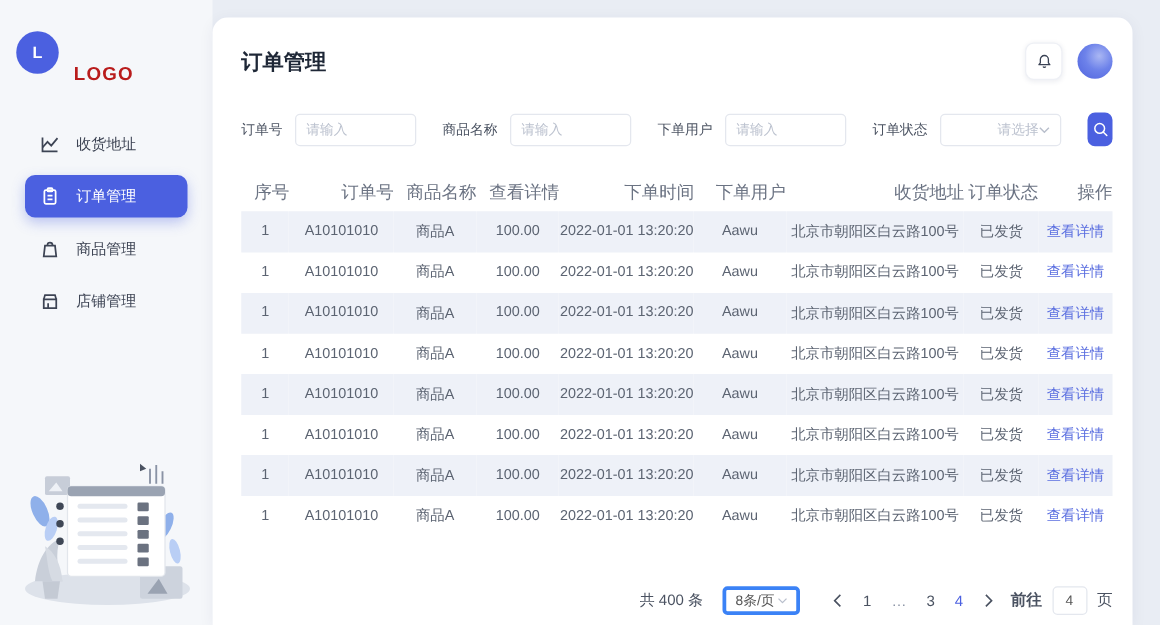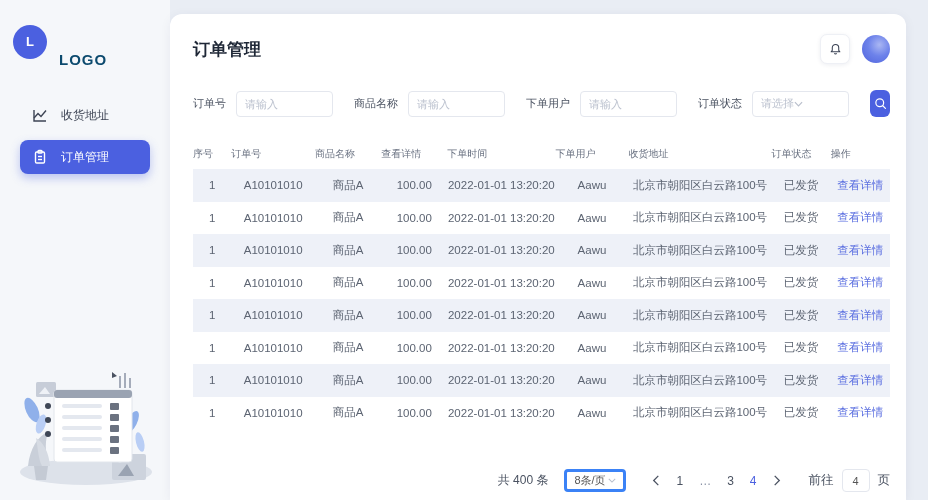--- a/index.html
+++ b/index.html
@@ -12,21 +12,21 @@
   .sidebar {
     position:absolute; left:0; top:0; width:170px; height:500px;
     background:#f5f7fa; z-index:1;
   }
   .logo-row { display:flex; align-items:center; gap:12px; padding:15px 0 0 13px; }
   .logo-circle {
     width:34px; height:34px; border-radius:50%; background:#4b60e0;
     color:#fff; font-weight:bold; font-size:13px;
     display:flex; align-items:center; justify-content:center;
   }
-  .logo-text { font-weight:800; font-size:15px; color:#0c4a6e; letter-spacing:1px;margin-top:36px; }
+  .logo-text { font-weight:800; font-size:15px; color:#b91c1c; letter-spacing:1px;margin-top:36px; }
   .menu { margin-top:30px; }
   .menu-item {
     display:flex; align-items:center; gap:13px;
     height:34px; margin:0 20px 8px 20px; padding-left:12px;
     border-radius:8px; cursor:pointer; color:#3d4454; font-size:12px;
   }
   .menu-item .mi-icon { display:flex; width:16px; height:16px; }
   .menu-item svg { stroke:#3d4454; }
   .menu-item.active {
     background:#4b60e0; color:#fff;
@@ -59,32 +59,32 @@
   .filter-label { font-size:11px; color:#4a5261; margin-right:10px; white-space:nowrap; }
   .filter-input {
     width:97px; height:26px; border:1px solid #e4e7ee; border-radius:4px;
     font-size:11px; padding:0 8px; color:#333; outline:none;
     font-family:inherit;
   }
   .filter-input::placeholder { color:#bcc2cf; }
   .filter-select {
     width:97px; height:26px; border:1px solid #e4e7ee; border-radius:4px;
     font-size:11px; padding:0 8px; color:#bcc2cf; cursor:pointer;
-    display:flex; align-items:center; justify-content:flex-start;
+    display:flex; align-items:center; justify-content:flex-end;
   }
   .search-btn {
     margin-left:auto; width:34px; height:27px; border:none; border-radius:6px;
     background:#4b60e0; display:flex; align-items:center; justify-content:center;
     cursor:pointer;
   }
   
   .order-table { width:100%; margin-top:22px; border-collapse:collapse; table-layout:fixed; }
   .order-table th {
-    font-size:10px; font-weight:normal; color:#6b7383;
-    height:30px; text-align:left; background:#fff;
+    font-size:14px; font-weight:normal; color:#6b7383;
+    height:30px; text-align:right; background:#fff;
   }
   .order-table td {
     font-size:11.5px; color:#5c6472; height:32.5px; text-align:center;
     overflow:hidden; white-space:nowrap; text-overflow:ellipsis;
   }
   .order-table tr.stripe td { background:#eef1f8; }
   .view-link { color:#5b6fe0; cursor:pointer; }
   
   .pagination {
     display:flex; align-items:center; justify-content:flex-end;
@@ -93,21 +93,21 @@
   .pg-total { margin-right:16px; }
   .pg-size {
     width:62px; height:23px; border:3px solid #3b82f6; border-radius:4px;
     display:flex; align-items:center; justify-content:space-between;
     padding:0 7px; font-size:11px; color:#555; cursor:pointer; margin-right:18px;
   }
   .pg-arrow { padding:0 8px; cursor:pointer; color:#4a5261; display:flex; }
   .pg-num { padding:0 8px; cursor:pointer; }
   .pg-num.current { color:#4b60e0; }
   .pg-ellipsis { padding:0 8px; color:#8a93a5; }
-  .pg-jump-label { margin-left:20px; margin-right:8px; font-size:12.5px; }
+  .pg-jump-label { margin-left:6px; margin-right:8px; font-size:12.5px;font-weight:bold; }
   .pg-jump-input {
     width:28px; height:23px; border:1px solid #e4e7ee; border-radius:4px;
     text-align:center; font-size:11px; color:#555; outline:none; font-family:inherit;
   }
   .pg-jump-suffix { margin-left:8px; font-size:12.5px; }
 </style>
 </head>
 <body>
 
 <div class="sidebar">
@@ -129,20 +129,39 @@
     <div class="menu-item active">
       <span class="mi-icon">
         <svg width="16" height="16" viewBox="0 0 16 16" fill="none" stroke-width="1.4">
           <rect x="3.5" y="3" width="9" height="11" rx="1.2"></rect>
             <rect x="6" y="1.5" width="4" height="2.6" rx="0.8"></rect>
           <line x1="6" y1="7.5" x2="10" y2="7.5"></line>
             <line x1="6" y1="10.5" x2="10" y2="10.5"></line>
         </svg>
       </span>
       <span>订单管理</span>
+    </div>
+    <div class="menu-item">
+      <span class="mi-icon">
+        <svg width="16" height="16" viewBox="0 0 16 16" fill="none" stroke-width="1.4">
+          <path d="M4 5.5h8l1 8.5H3z"></path>
+            <path d="M6 5.5V5a2 2 0 0 1 4 0v.5"></path>
+        </svg>
+      </span>
+      <span>商品管理</span>
+    </div>
+    <div class="menu-item">
+      <span class="mi-icon">
+        <svg width="16" height="16" viewBox="0 0 16 16" fill="none" stroke-width="1.4">
+          <path d="M3 6.5 4 3h8l1 3.5"></path>
+            <path d="M3 6.5h10v7H3z"></path>
+            <line x1="6.5" y1="13.5" x2="6.5" y2="9.5"></line>
+        </svg>
+      </span>
+      <span>店铺管理</span>
     </div>
   </div>
 
   <div class="illustration">
     <svg width="150" height="122" viewBox="0 0 150 122">
       <ellipse cx="78" cy="106" rx="66" ry="13" fill="#dde2ea"></ellipse>
       <path d="M20 100c2-18 10-30 20-34-4 12-2 26 2 34z" fill="#c9cfd9"></path>
       <path d="M42 100c-1-14-7-24-14-28 2 10 2 20 6 28z" fill="#d6dbe3"></path>
       <rect x="104" y="88" width="34" height="26" rx="2" fill="#cdd3dd"></rect>
       <path d="M110 110l9-12 7 12z" fill="#9aa3b2"></path>

